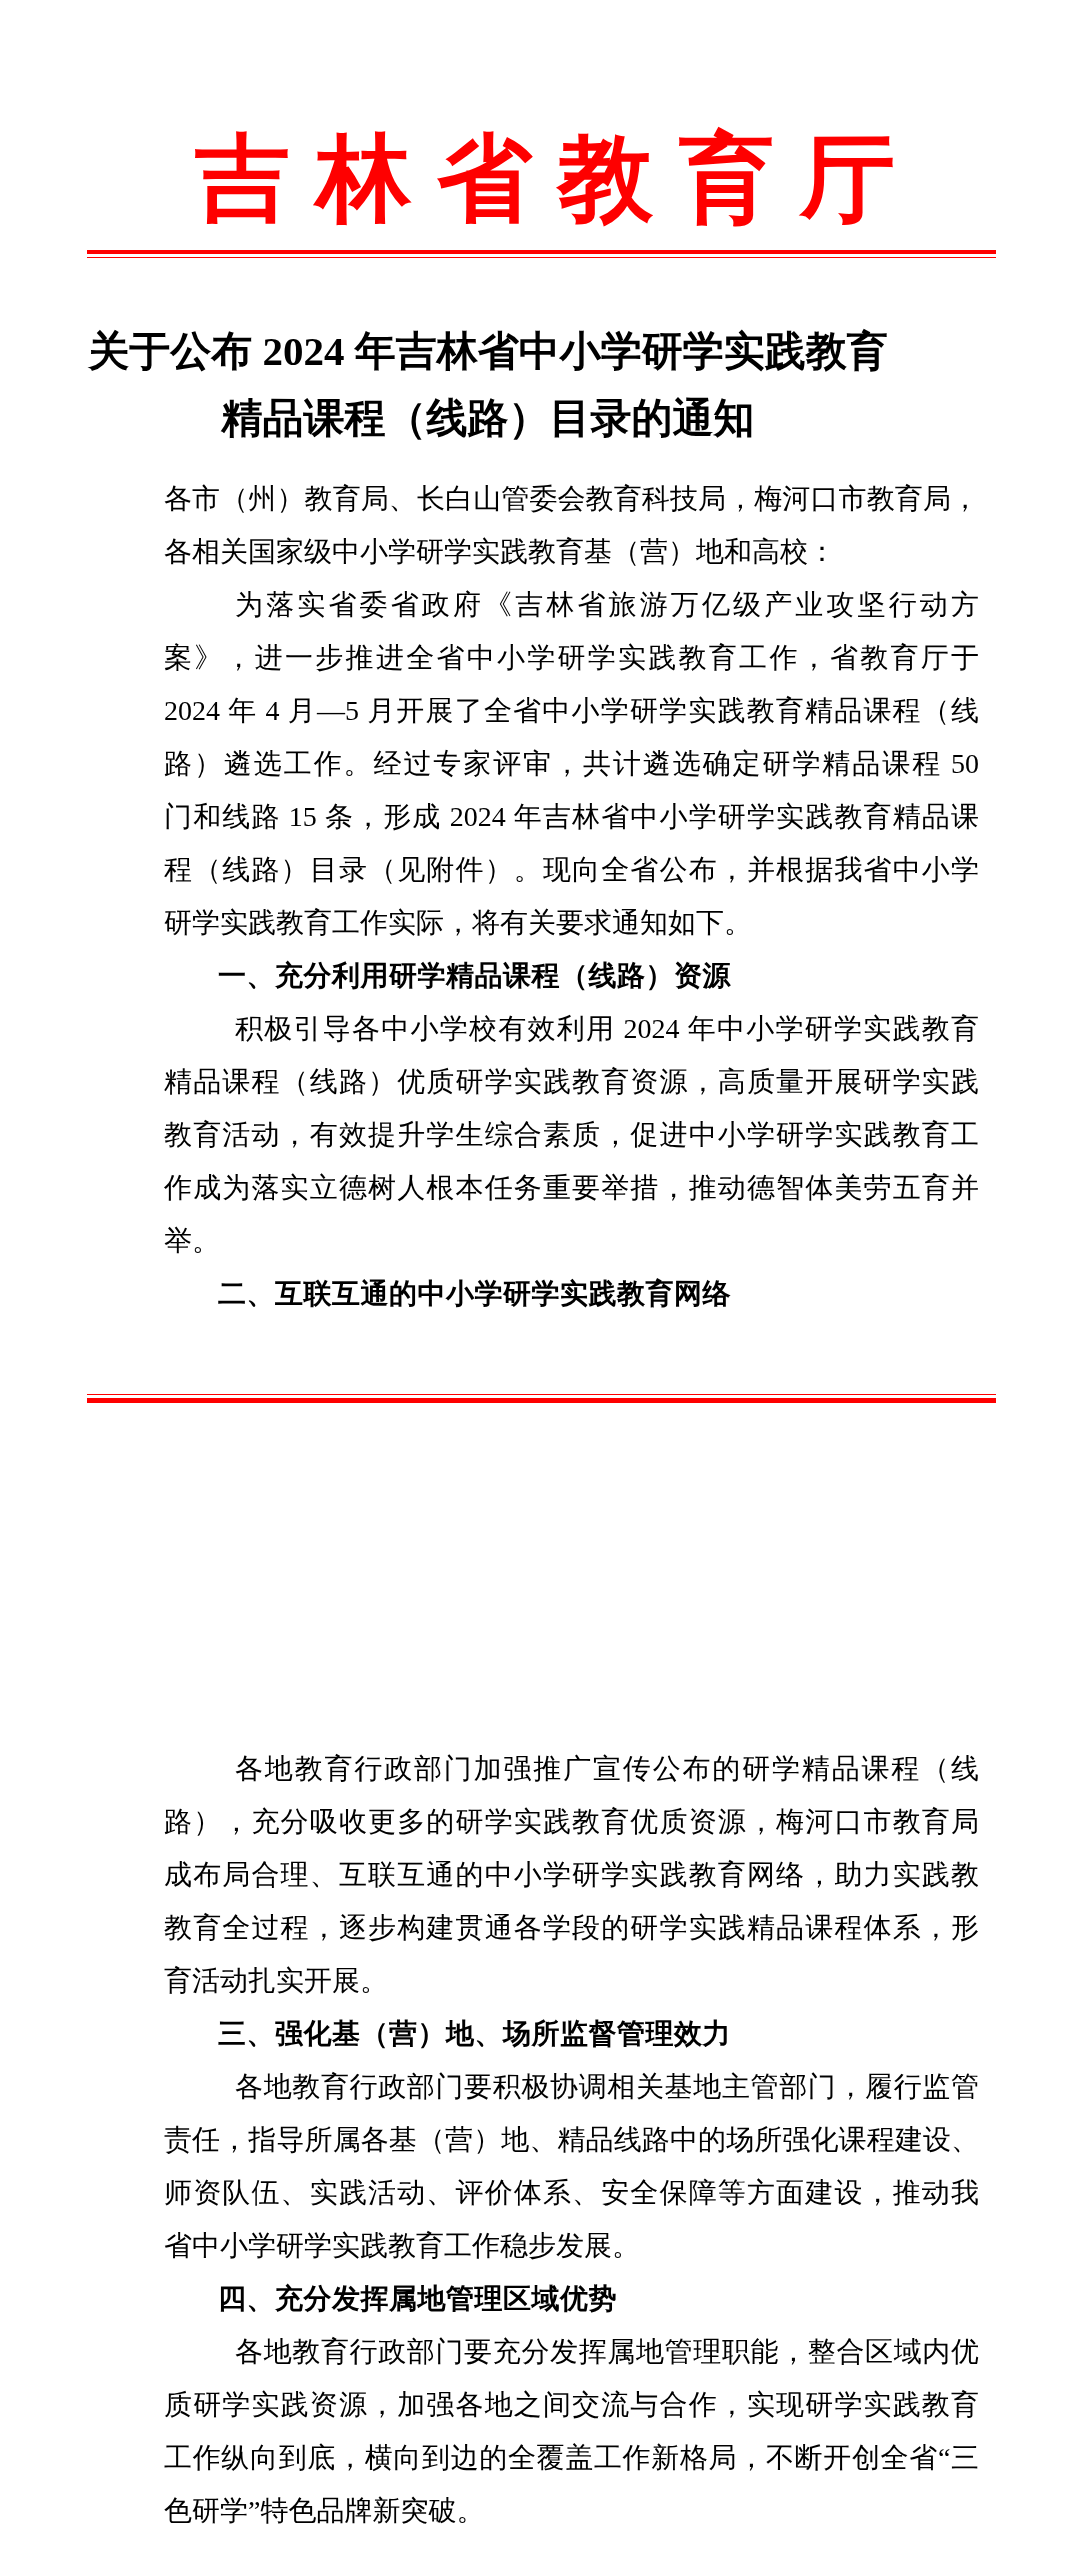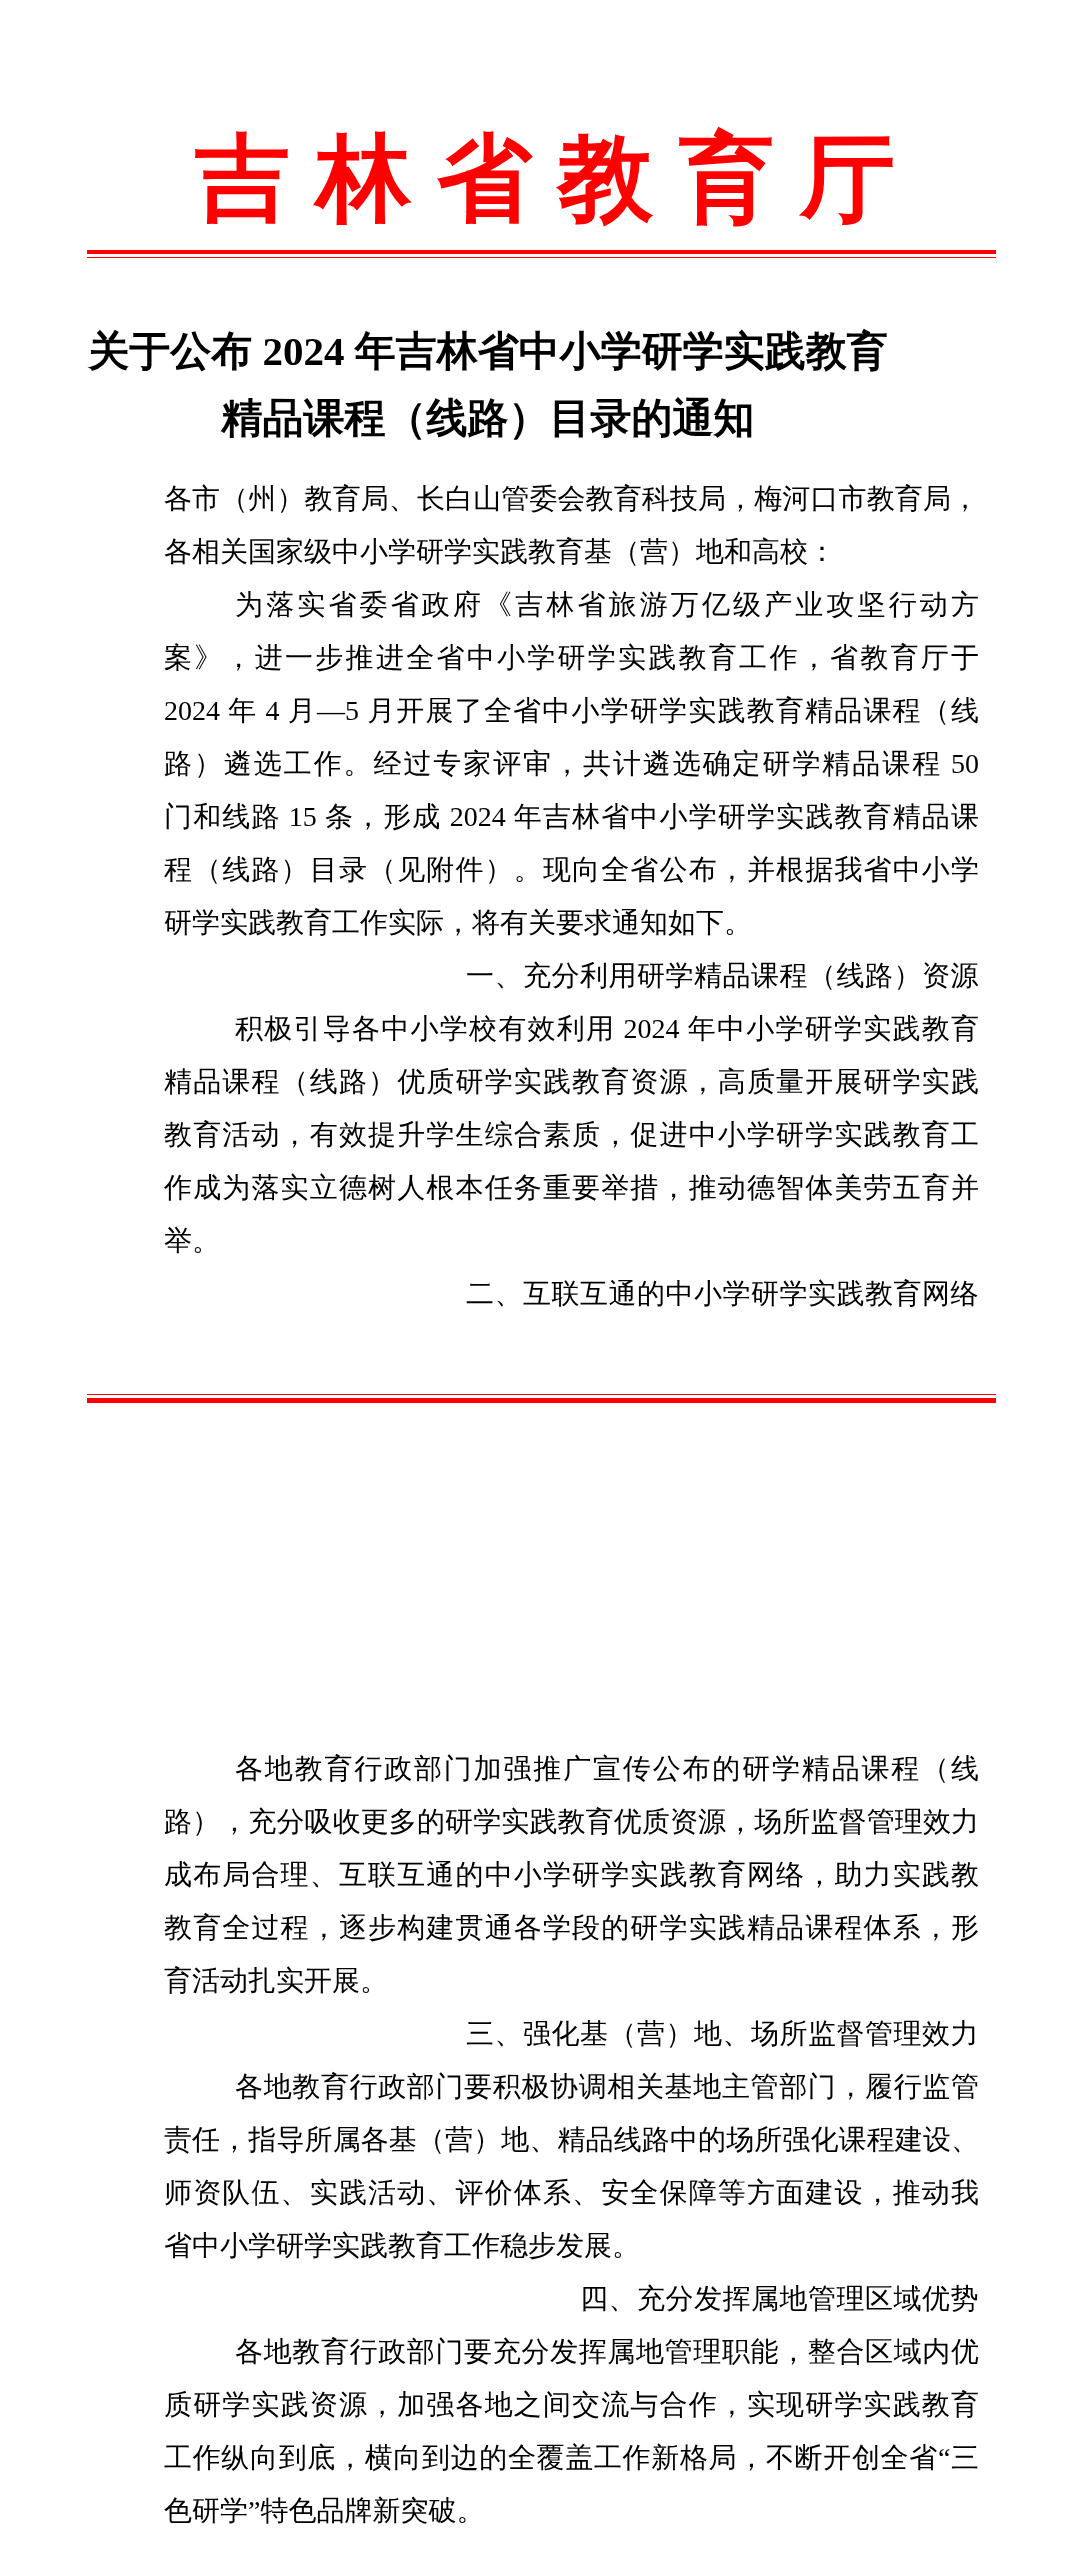--- a/index.html
+++ b/index.html
@@ -37,21 +37,21 @@
     position:absolute;left:144px;width:835px;
     font-size:28px;line-height:53px;white-space:normal;
   }
   .p1{top:472px;}
   .p2{top:1742px;}
   .ln{height:53px;overflow:visible;margin-left:20px;}
   .j{text-align:justify;text-align-last:justify;}
   .ind{text-indent:71px;}
   .h{
     font-family:"Liberation Sans","DejaVu Sans",sans-serif;
-    font-weight:400;text-indent:54px;letter-spacing:0.5px;text-align:right;
+    font-weight:700;text-indent:54px;letter-spacing:0.5px;
   }
 </style>
 </head>
 <body>
 
 <div class="agency-header">吉林省教育厅</div>
 <div class="rule-top"></div>
 
 <div class="doc-title">
   <div>关于公布 2024 年吉林省中小学研学实践教育</div>
@@ -74,21 +74,21 @@
   <div class="ln j">教育活动，有效提升学生综合素质，促进中小学研学实践教育工</div>
   <div class="ln j">作成为落实立德树人根本任务重要举措，推动德智体美劳五育并</div>
   <div class="ln">举。</div>
   <div class="ln h">二、互联互通的中小学研学实践教育网络</div>
 </div>
 
 <div class="rule-page1-bottom"></div>
 
 <div class="bodyblock p2">
   <div class="ln j ind">各地教育行政部门加强推广宣传公布的研学精品课程（线</div>
-  <div class="ln j">路），充分吸收更多的研学实践教育优质资源，场所监督管理效力</div>
+  <div class="ln j">路），充分吸收更多的研学实践教育优质资源，梅河口市教育局</div>
   <div class="ln j">成布局合理、互联互通的中小学研学实践教育网络，助力实践教</div>
   <div class="ln j">教育全过程，逐步构建贯通各学段的研学实践精品课程体系，形</div>
   <div class="ln">育活动扎实开展。</div>
   <div class="ln h">三、强化基（营）地、场所监督管理效力</div>
   <div class="ln j ind">各地教育行政部门要积极协调相关基地主管部门，履行监管</div>
   <div class="ln j">责任，指导所属各基（营）地、精品线路中的场所强化课程建设、</div>
   <div class="ln j">师资队伍、实践活动、评价体系、安全保障等方面建设，推动我</div>
   <div class="ln">省中小学研学实践教育工作稳步发展。</div>
   <div class="ln h">四、充分发挥属地管理区域优势</div>
   <div class="ln j ind">各地教育行政部门要充分发挥属地管理职能，整合区域内优</div>

